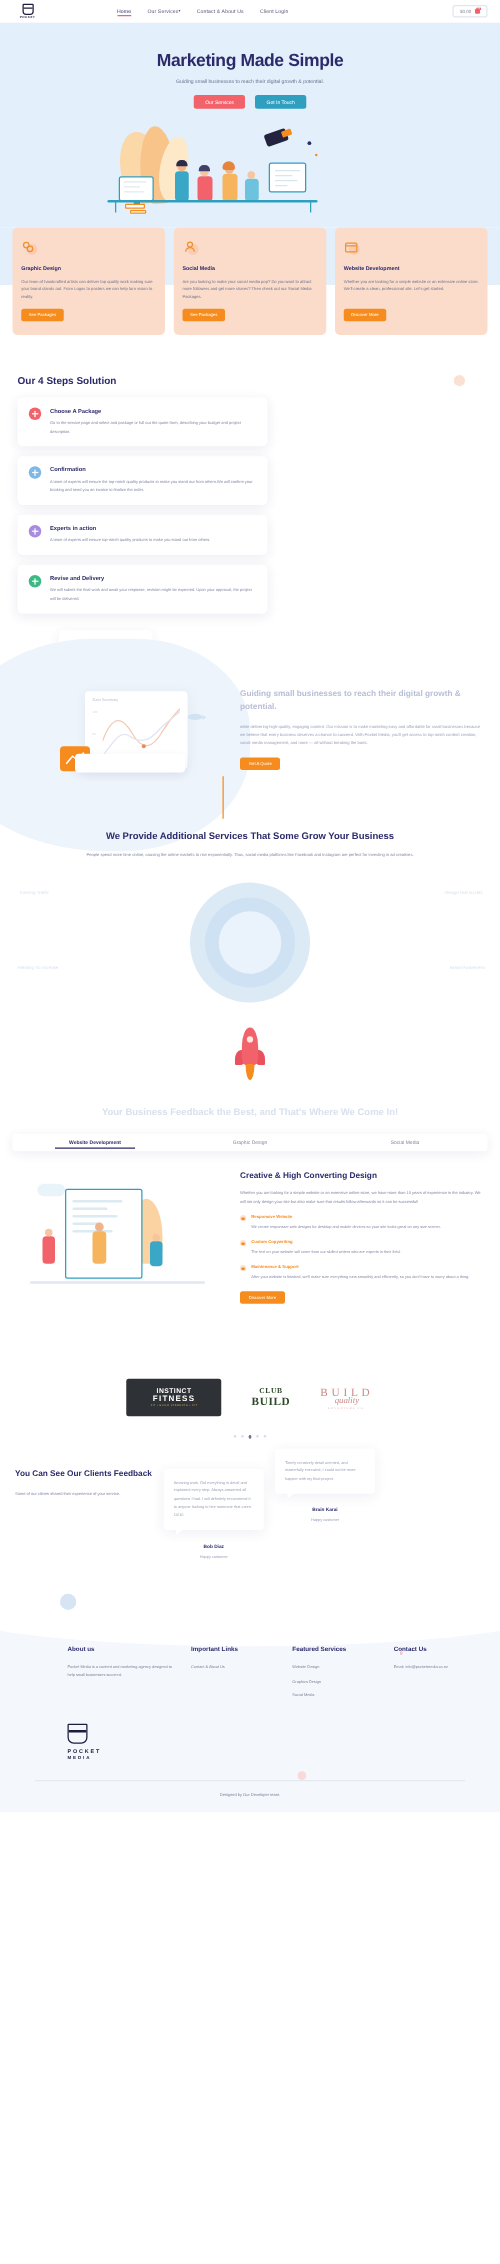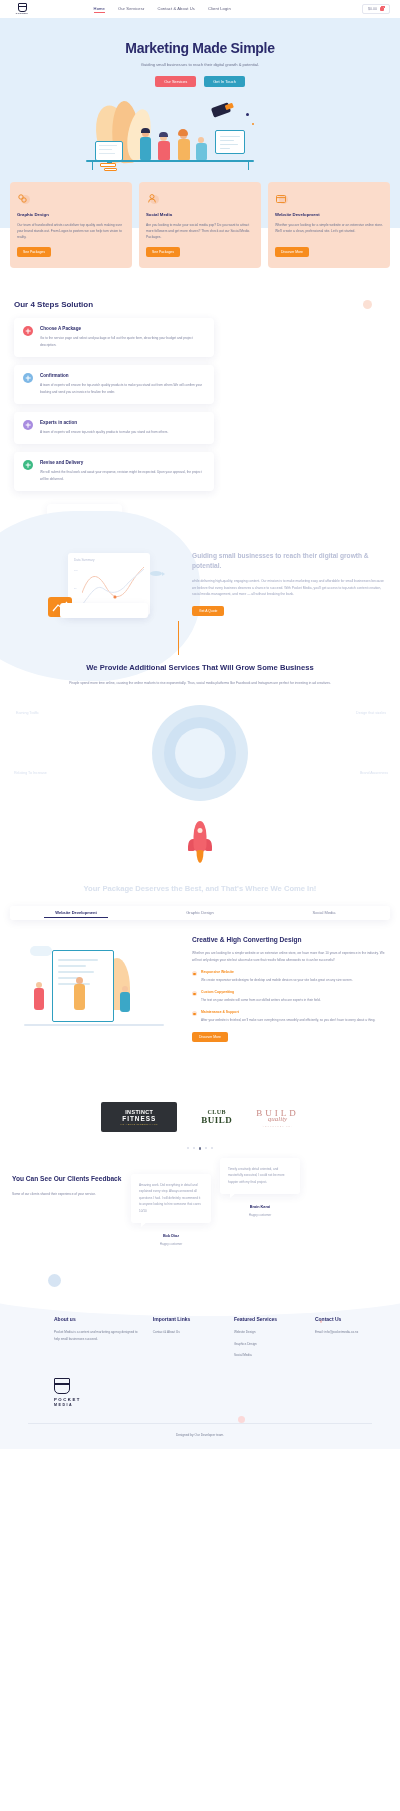--- a/index.html
+++ b/index.html
@@ -431,21 +431,21 @@
 
     <div class="guiding-txt">
       <h2>Guiding small businesses to reach their digital growth &amp; potential.</h2>
       <p>while delivering high-quality, engaging content. Our mission is to make marketing easy and affordable for small businesses because we believe that every business deserves a chance to succeed. With Pocket Media, you'll get access to top-notch content creation, social media management, and more — all without breaking the bank.</p>
       <button class="btn btn-orange">Get A Quote</button>
     </div>
     <div class="orange-divider"></div>
   </div>
 
   <div class="addsvc">
-    <h2>We Provide Additional Services That Will Grow Some Business</h2>
+    <h2>We Provide Additional Services That Some Grow Your Business</h2>
     <p>People spend more time online, causing the online markets to rise exponentially. Thus, social media platforms like Facebook and Instagram are perfect for investing in ad creatives.</p>
 
     <div class="donut-wrap">
       <div class="donut-outer"></div>
       <div class="donut-mid"></div>
       <div class="donut-in"></div>
       <span class="donut-label" style="left:-26px;top:14px">Earning Traffic</span>
       <span class="donut-label" style="right:-28px;top:14px">Design that sizzles</span>
       <span class="donut-label" style="left:-28px;top:74px">Relating To Increase</span>
       <span class="donut-label" style="right:-30px;top:74px">Brand Awareness</span>
@@ -454,21 +454,21 @@
     <div class="rocket-wrap">
       <div class="rocket-fin-l"></div>
       <div class="rocket-fin-r"></div>
       <div class="rocket-body"></div>
       <div class="rocket-win"></div>
       <div class="rocket-flame"></div>
     </div>
   </div>
 
   <div class="deserves">
-    <h2>Your Package Deserves the Best, and That's Where We Come In!</h2>
+    <h2>Your Business Feedback the Best, and That's Where We Come In!</h2>
   </div>
 
   <div class="tabs-bar">
     <div class="tab active">Website Development</div>
     <div class="tab">Graphic Design</div>
     <div class="tab">Social Media</div>
   </div>
 
   <div class="creative">
     <div class="creative-art">

